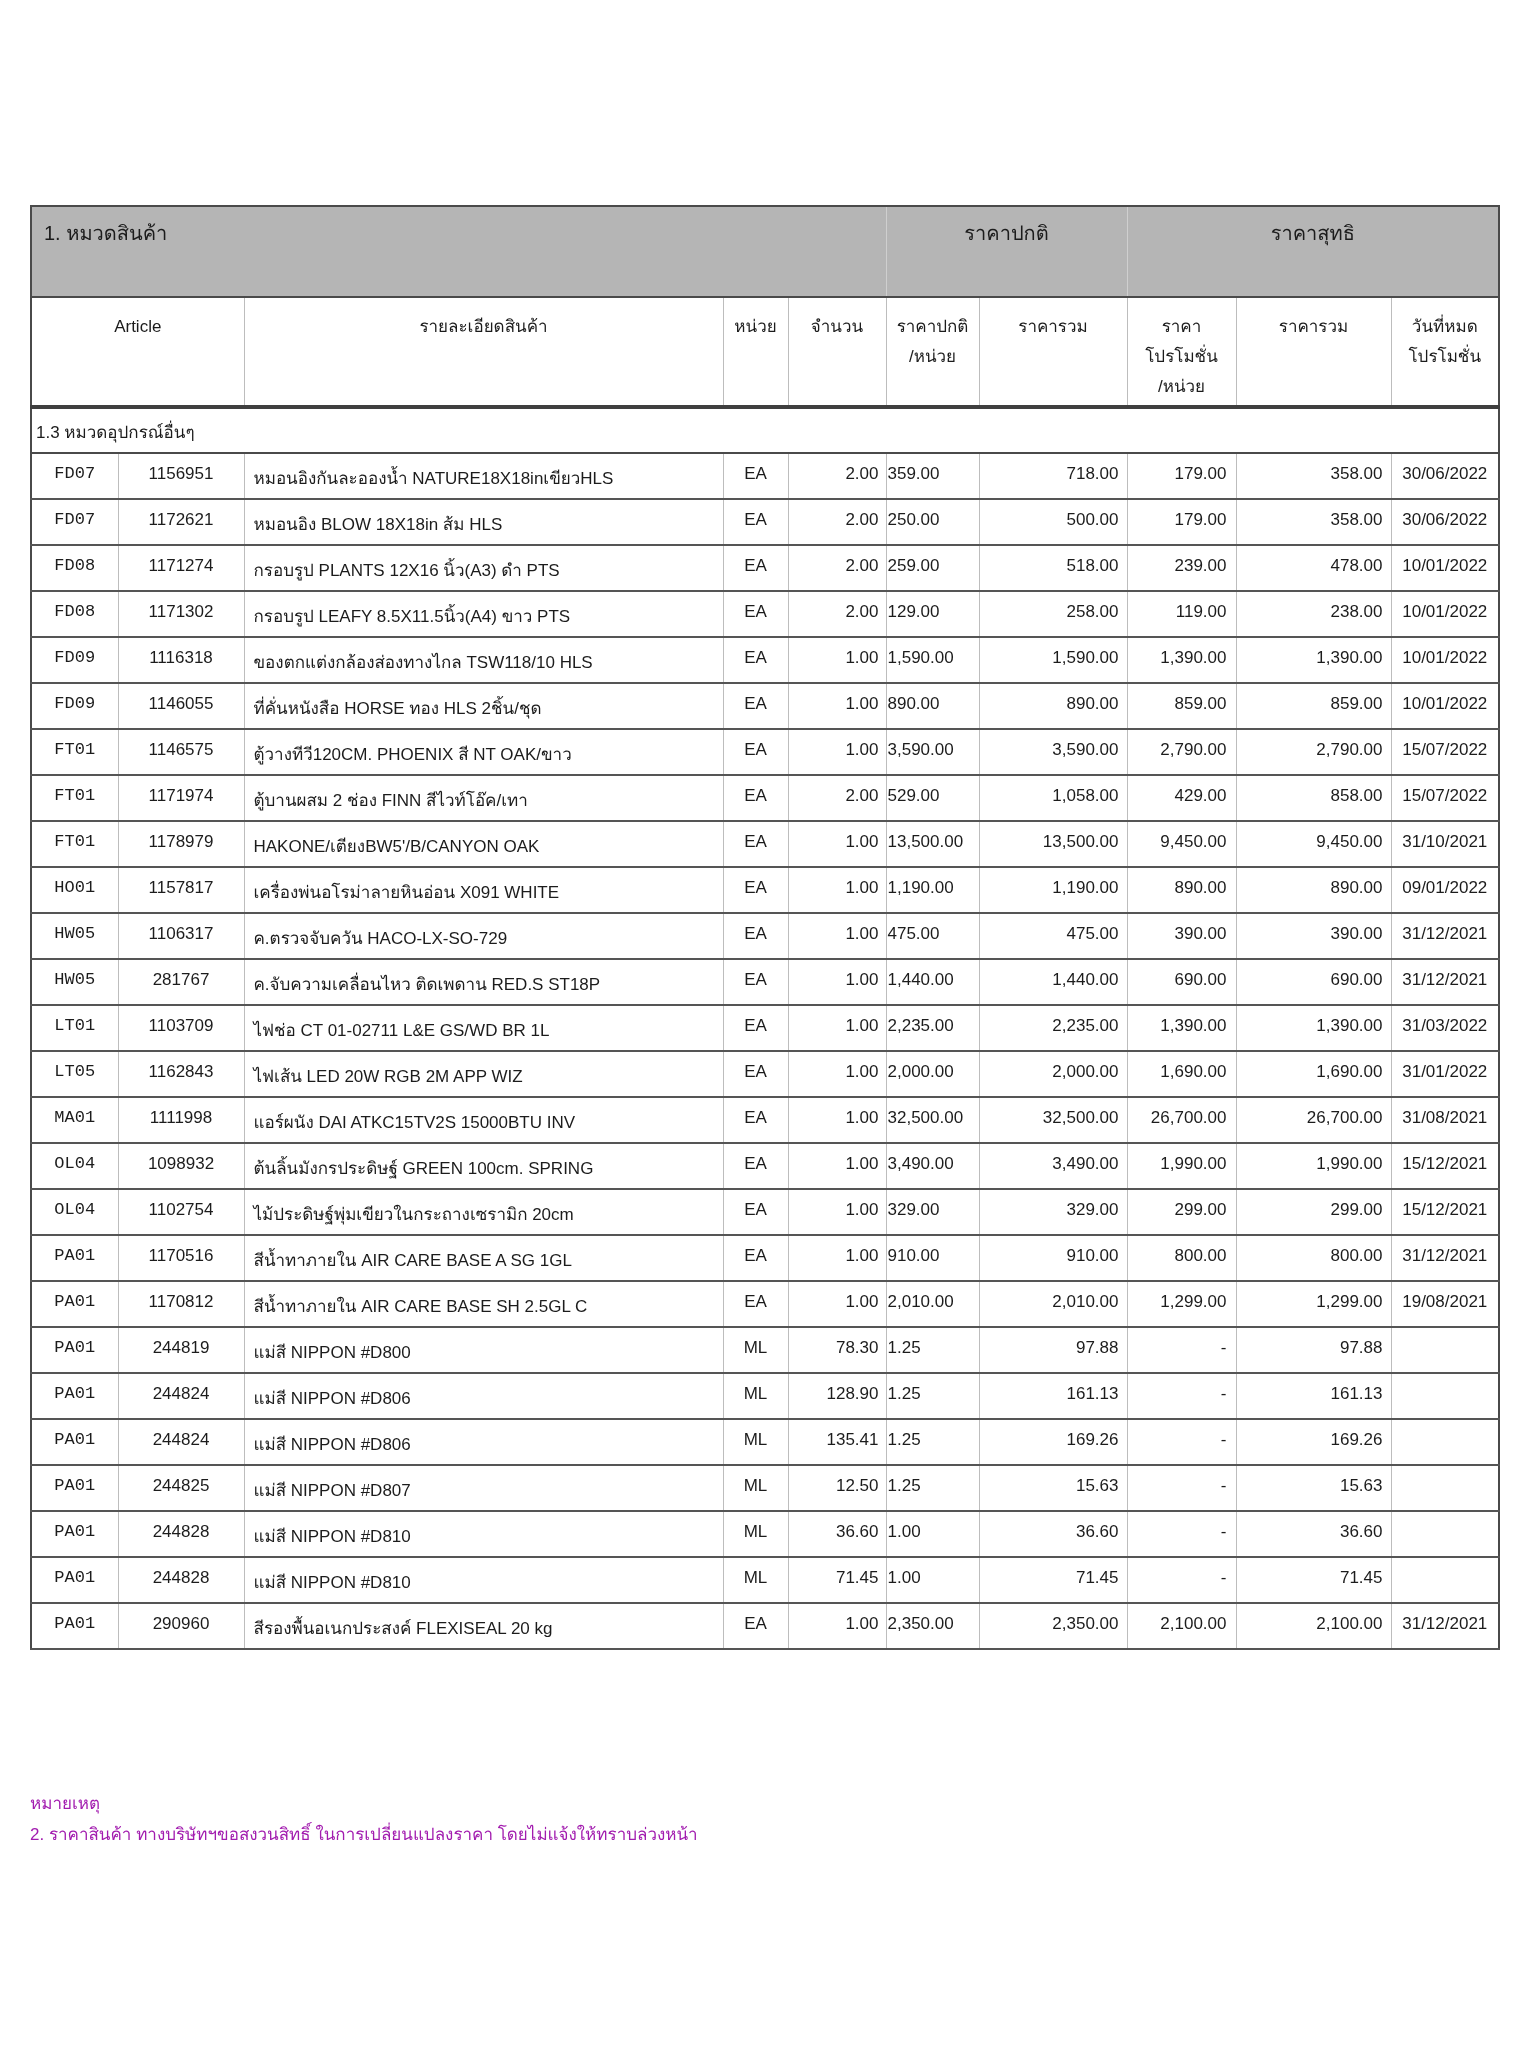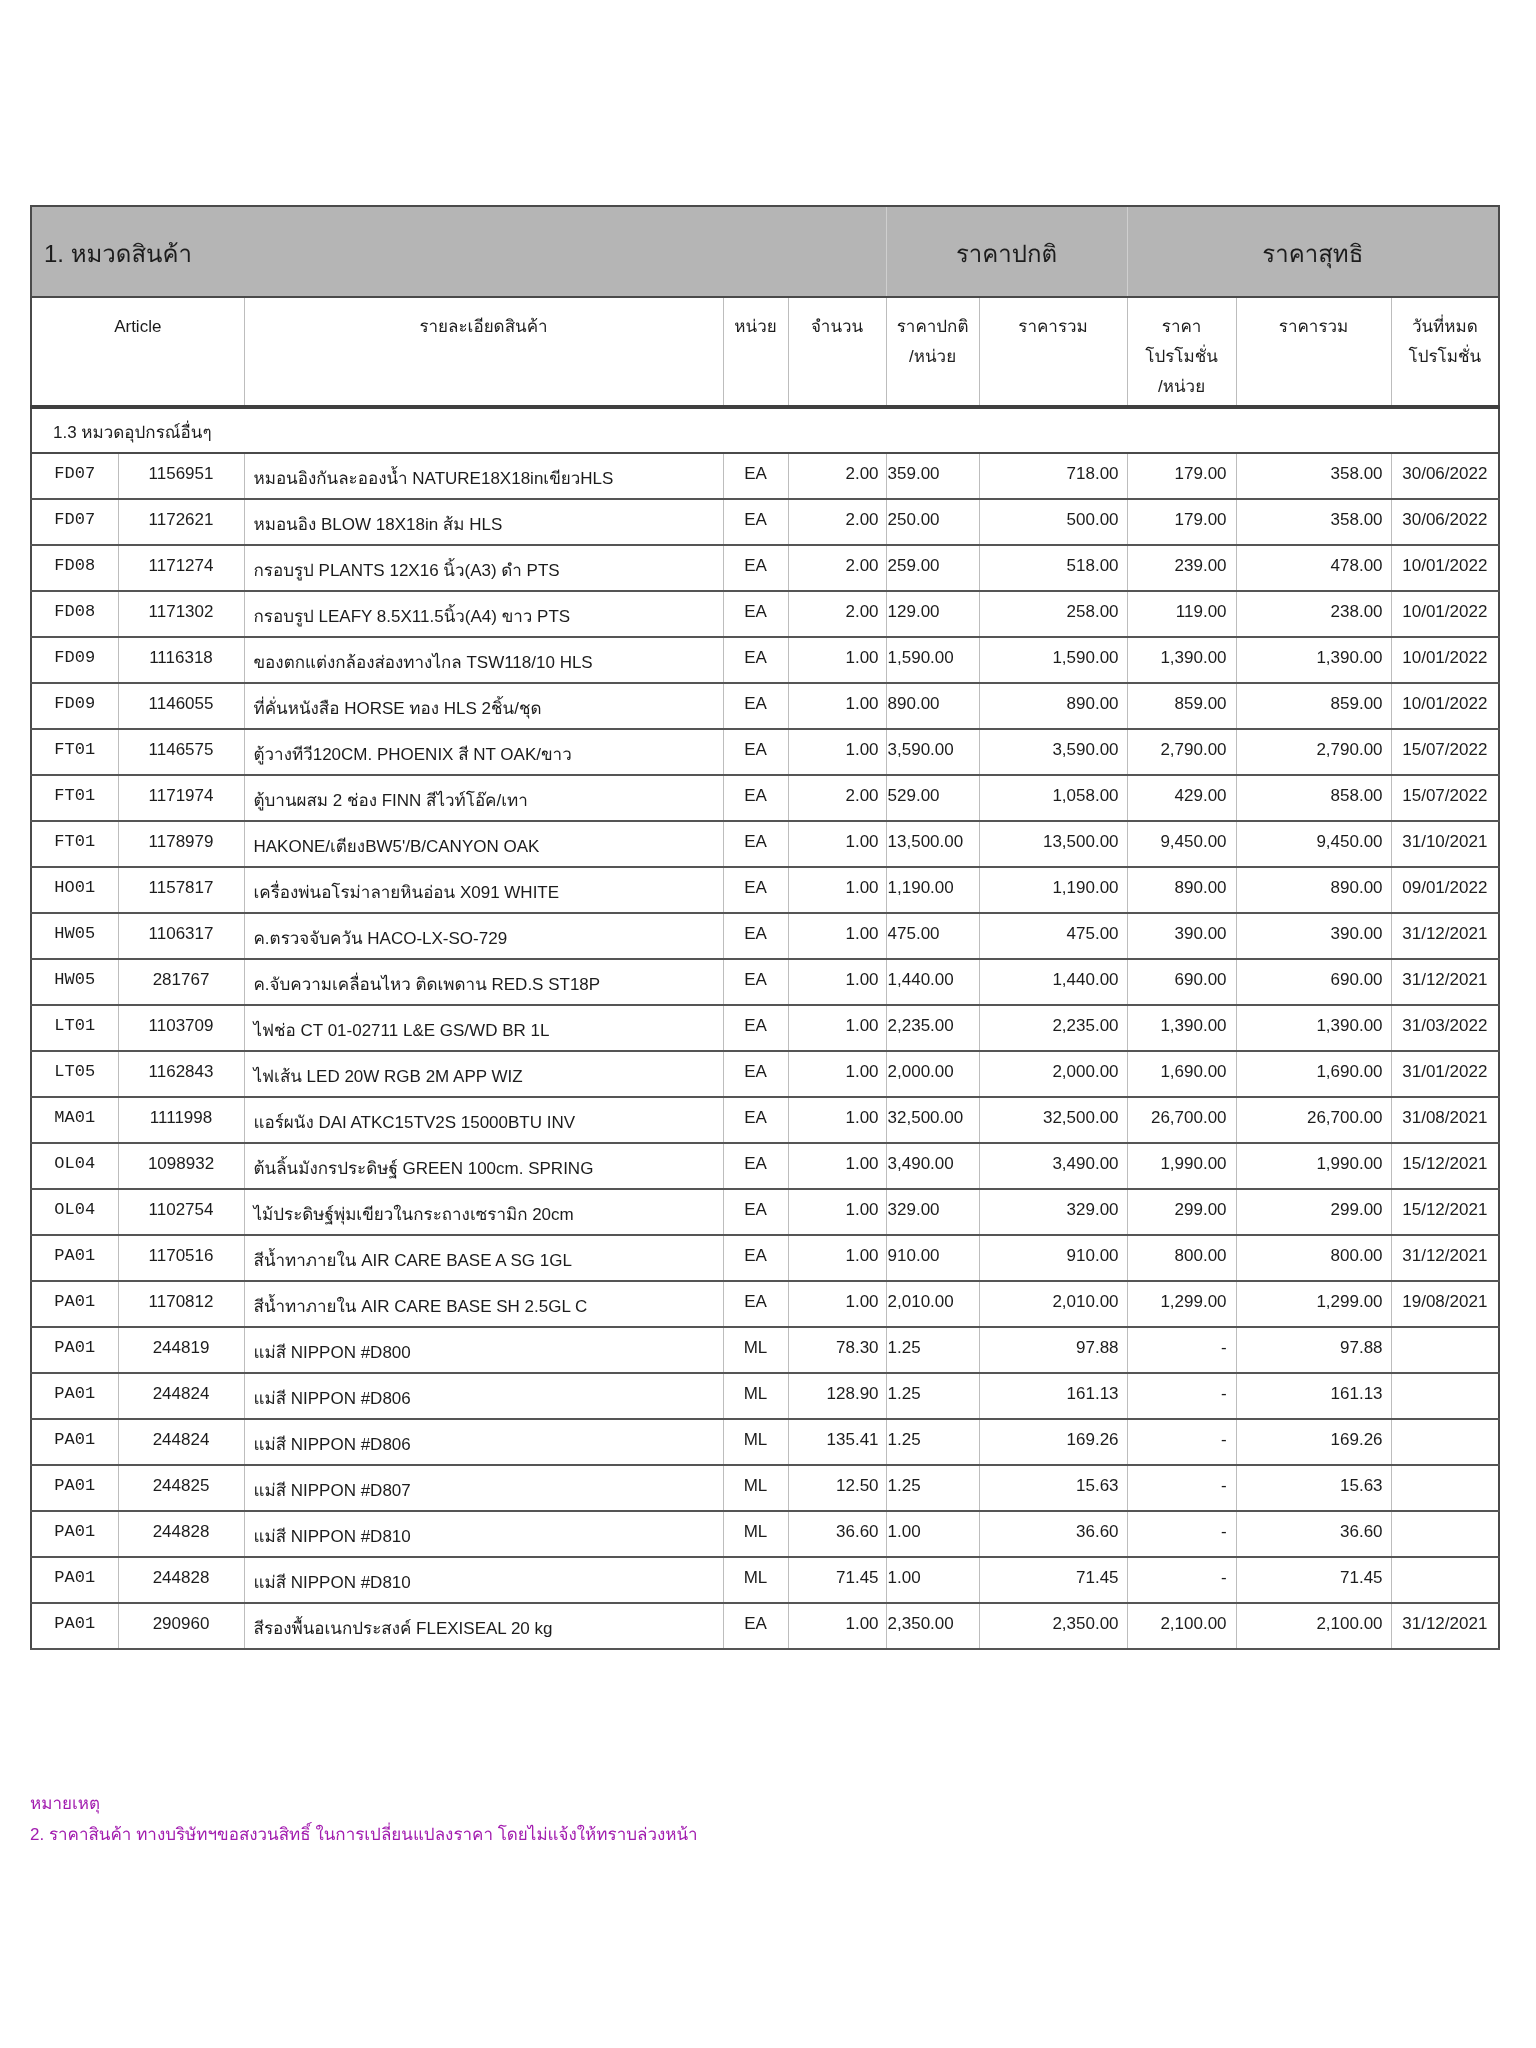--- a/index.html
+++ b/index.html
@@ -19,24 +19,24 @@
     font-size:17px;
     border:2px solid #4a4a4a;
   }
   table.doc td { box-sizing:border-box; overflow:hidden; white-space:nowrap; }
 
   
   tr.band td {
     background:#b5b5b5;
     height:91px;
     vertical-align:top;
-    padding-top:27px;
+    padding-top:10px;
     border-bottom:2px solid #4a4a4a;
     border-right:1px solid #cfcfcf;
-    font-size:24px;
+    font-size:20px;
   }
   tr.band td:last-child { border-right:none; }
   td.band-left { text-align:left; padding-left:12px; }
   td.band-mid, td.band-right { text-align:center; }
 
   
   tr.colhead td {
     background:#ffffff;
     height:110px;
     vertical-align:top;
@@ -46,21 +46,21 @@
     border-right:1px solid #bdbdbd;
     white-space:pre-line;
     line-height:1.75;
   }
   tr.colhead td:last-child { border-right:none; }
 
   
   tr.section td {
     height:46px;
     vertical-align:top;
-    padding:9px 0 0 21px;
+    padding:9px 0 0 4px;
     text-align:left;
     border-bottom:2px solid #4a4a4a;
   }
 
   
   tbody.rows td {
     height:46px;
     vertical-align:top;
     padding-top:10px;
     border-bottom:2px solid #555555;

